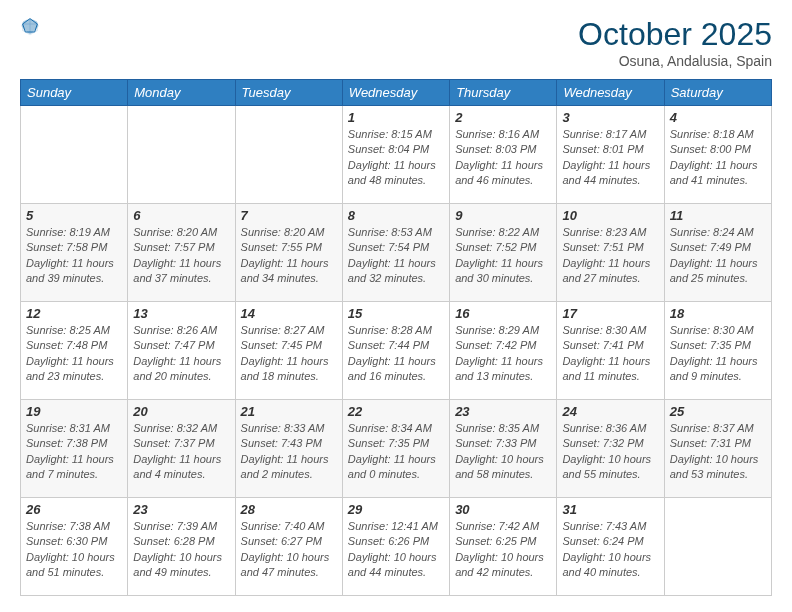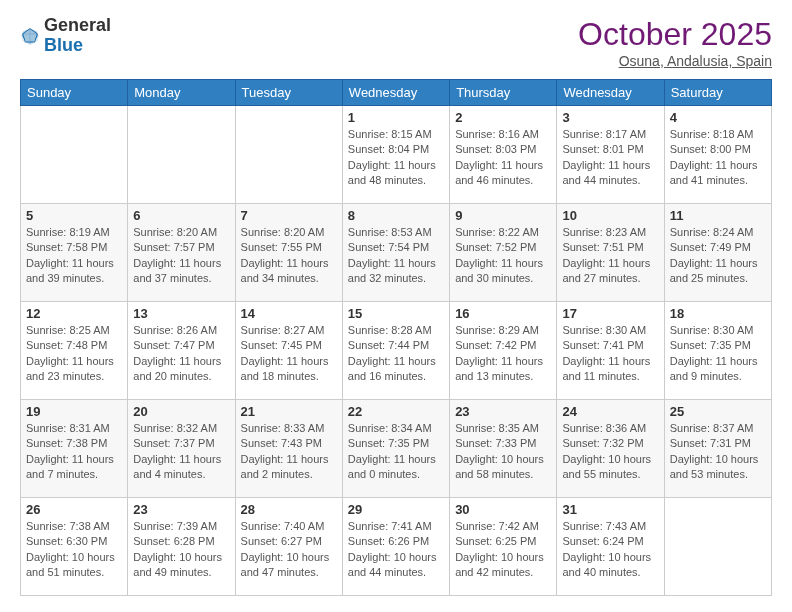--- a/index.html
+++ b/index.html
@@ -37,34 +37,34 @@
     .logo-blue { color: #1a6faf; }
     .logo-icon {
       width: 20px;
       height: 20px;
     }
     .title-section {
       text-align: right;
     }
     .month-title {
       font-size: 32px;
-      color: #701a75;
+      color: #0c4a6e;
       font-weight: 300;
     }
     .location {
       font-size: 14px;
       color: #555;
-      text-decoration: underline;
     }
     .calendar {
       flex: 1;
       border: 1px solid #ccc;
       border-collapse: collapse;
       width: 100%;
       table-layout: fixed;
+      font-style: italic;
     }
     .calendar th {
       background: #2f7fc1;
       color: #fff;
       text-align: left;
       padding: 5px 6px;
       font-size: 13px;
       font-weight: normal;
       border: 1px solid #2060a0;
     }
@@ -98,26 +98,20 @@
 
 <div class="page">
   <div class="header">
     <div class="logo">
       <svg class="logo-icon" viewBox="0 0 30 30" xmlns="http://www.w3.org/2000/svg">
         <polygon points="15,3 27,10 27,22 15,29 3,22 3,10" fill="#1a6faf" opacity="0.15"></polygon>
         <path d="M5,8 Q15,2 25,8 L28,15 Q20,25 15,27 Q10,25 2,15 Z" fill="#1a6faf" opacity="0.3"></path>
         <path d="M15,4 L26,12 L22,24 L8,24 L4,12 Z" fill="none" stroke="#1a6faf" stroke-width="1.5"></path>
         <path d="M15,4 L15,24 M4,12 L26,12" stroke="#1a6faf" stroke-width="0.8" opacity="0.4"></path>
       </svg>
-      <div>
-        <div class="logo-text">
-          <span class="logo-general">General</span><br>
-          <span class="logo-blue">Blue</span>
-        </div>
-      </div>
     </div>
     <div class="title-section">
       <div class="month-title">October 2025</div>
       <div class="location">Osuna, Andalusia, Spain</div>
     </div>
   </div>
 
   <table class="calendar">
     <thead>
       <tr>
@@ -334,21 +328,21 @@
           </td>
           <td>
             <span class="day-number">28</span>
             <div class="day-info">Sunrise: 7:40 AM
 Sunset: 6:27 PM
 Daylight: 10 hours
 and 47 minutes.</div>
           </td>
           <td>
             <span class="day-number">29</span>
-            <div class="day-info">Sunrise: 7:41 AM
+            <div class="day-info">Sunrise: 12:41 AM
 Sunset: 6:26 PM
 Daylight: 10 hours
 and 44 minutes.</div>
           </td>
           <td>
             <span class="day-number">30</span>
             <div class="day-info">Sunrise: 7:42 AM
 Sunset: 6:25 PM
 Daylight: 10 hours
 and 42 minutes.</div>

